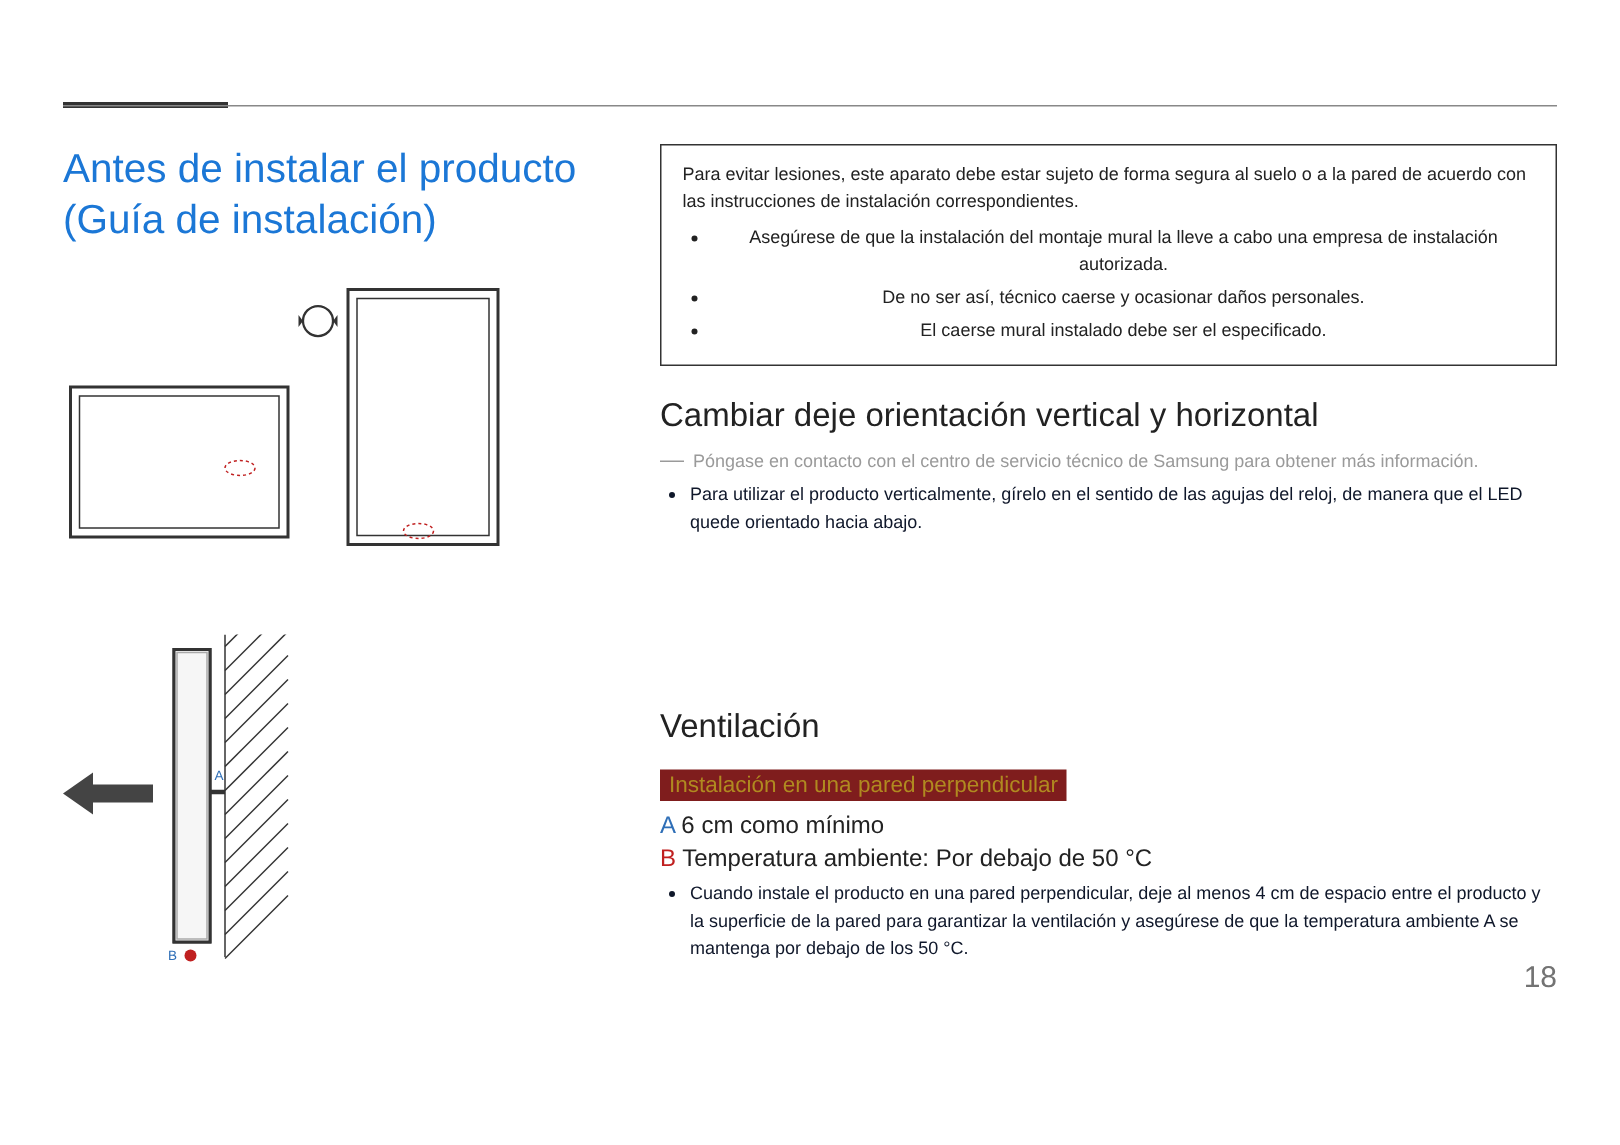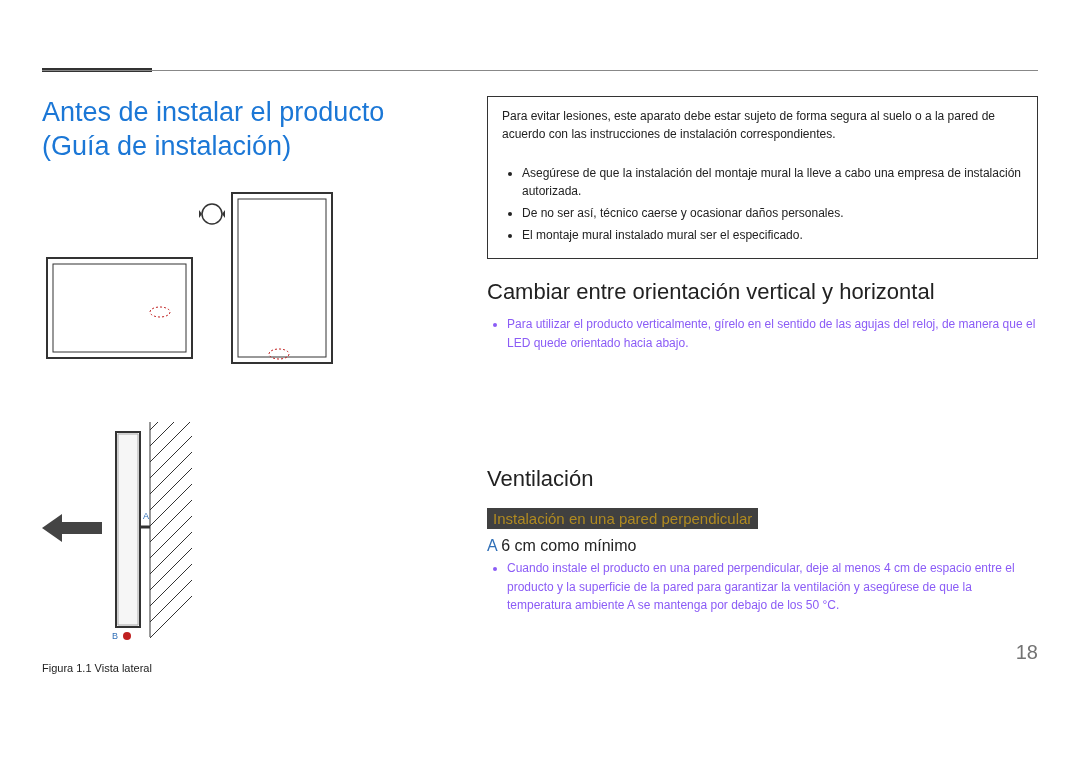--- a/index.html
+++ b/index.html
@@ -1,30 +1,30 @@
 <!DOCTYPE html>
 <html><head>
 <meta charset="utf-8">
 <style>
   * { box-sizing: border-box; margin: 0; padding: 0; }
   html, body { width: 1080px; height: 763px; background: #fff; font-family: Arial, Helvetica, sans-serif; color: #222; }
   .page { position: relative; width: 1080px; height: 688px; padding: 42px 42px 30px 42px; }
   .top-rule { position: absolute; top: 70px; left: 42px; right: 42px; border-top: 1px solid #888; }
   .short-rule { position: absolute; top: 68px; left: 42px; width: 110px; border-top: 4px solid #333; }
   .left-col { position: absolute; top: 96px; left: 42px; width: 400px; }
-  .right-col { position: absolute; top: 96px; left: 487px; right: 42px; }
+  .right-col { position: absolute; top: 96px; left: 440px; right: 42px; }
   h1.main-title { font-size: 27px; font-weight: 400; color: #1b77d6; line-height: 1.25; margin-bottom: 24px; }
   h2.sec-title { font-size: 22px; font-weight: 400; color: #222; margin-top: 20px; margin-bottom: 10px; }
-  h3.sub-title { font-size: 15px; font-weight: 400; color: #b08a20; background: #404040; display: inline-block; padding: 2px 6px; margin-top: 6px; margin-bottom: 8px; }
+  h3.sub-title { font-size: 15px; font-weight: 400; color: #b08a20; background: #7f1d1d; display: inline-block; padding: 2px 6px; margin-top: 6px; margin-bottom: 8px; }
   .warn-box { border: 1px solid #333; padding: 10px 14px 10px 14px; font-size: 12px; line-height: 1.5; }
-  .warn-box ul { margin-top: 21px; padding-left: 20px; }
+  .warn-box ul { margin-top: 6px; padding-left: 20px; text-align: center; }
   .warn-box li { margin-bottom: 4px; }
   .note-line { font-size: 12px; color: #9a9a9a; margin-bottom: 6px; }
   .note-line .dash { display: inline-block; width: 16px; border-top: 1px solid #9a9a9a; vertical-align: middle; margin-right: 6px; }
-  .body-list { list-style: disc; font-size: 12px; line-height: 1.55; padding-left: 20px; color: #8b5cf6; }
+  .body-list { list-style: disc; font-size: 12px; line-height: 1.55; padding-left: 20px; color: #0f172a; }
   .body-list li { margin-bottom: 4px; }
   .spec-line { font-size: 16px; color: #222; margin-bottom: 4px; }
   .spec-line .A { color: #2f6fb7; font-weight: 400; }
   .spec-line .B { color: #c02020; font-weight: 400; }
   .page-num { position: absolute; right: 42px; bottom: 24px; font-size: 20px; color: #737373; }
   .fig-caption { font-size: 11px; color: #222; margin-top: 6px; }
   
   .orient-svg { width: 300px; height: 200px; }
   .side-svg { width: 320px; height: 230px; margin-top: 30px; }
 </style>
@@ -92,47 +92,52 @@
           <line x1="108" y1="216" x2="150" y2="174"></line>
         </g>
       </g>
 
       <text x="101" y="97" font-size="9" fill="#2f6fb7" font-family="Arial">A</text>
 
       <circle cx="85" cy="214" r="4" fill="#c02020"></circle>
       <text x="70" y="217" font-size="9" fill="#2f6fb7" font-family="Arial">B</text>
     </svg>
 
-    <div class="fig-caption">Figura 1.1 Vista lateral</div>
   </div>
 
   <div class="right-col">
 
     <div class="warn-box">
       <div>Para evitar lesiones, este aparato debe estar sujeto de forma segura al suelo o a la pared de acuerdo con las instrucciones de instalación correspondientes.</div>
       <ul>
         <li>Asegúrese de que la instalación del montaje mural la lleve a cabo una empresa de instalación autorizada.</li>
         <li>De no ser así, técnico caerse y ocasionar daños personales.</li>
-        <li>El montaje mural instalado mural ser el especificado.</li>
+        <li>El caerse mural instalado debe ser el especificado.</li>
       </ul>
     </div>
 
-    <h2 class="sec-title">Cambiar entre orientación vertical y horizontal</h2>
+    <h2 class="sec-title">Cambiar deje orientación vertical y horizontal</h2>
+    <div class="note-line">
+      <span class="dash"></span><span>Póngase en contacto con el centro de servicio técnico de Samsung para obtener más información.</span>
+    </div>
     <ul class="body-list">
       <li>Para utilizar el producto verticalmente, gírelo en el sentido de las agujas del reloj, de manera que el LED quede orientado hacia abajo.</li>
     </ul>
 
     <div style="height:90px"></div>
 
     <h2 class="sec-title">Ventilación</h2>
     <h3 class="sub-title">Instalación en una pared perpendicular</h3>
 
     <div class="spec-line">
       <span class="A">A</span><span> 6 cm como mínimo</span>
     </div>
+    <div class="spec-line">
+      <span class="B">B</span><span> Temperatura ambiente: Por debajo de 50 °C</span>
+    </div>
 
     <ul class="body-list">
       <li>Cuando instale el producto en una pared perpendicular, deje al menos 4 cm de espacio entre el producto y la superficie de la pared para garantizar la ventilación y asegúrese de que la temperatura ambiente A se mantenga por debajo de los 50 °C.</li>
     </ul>
 
   </div>
 
   <div class="page-num">18</div>
 </div>
 

